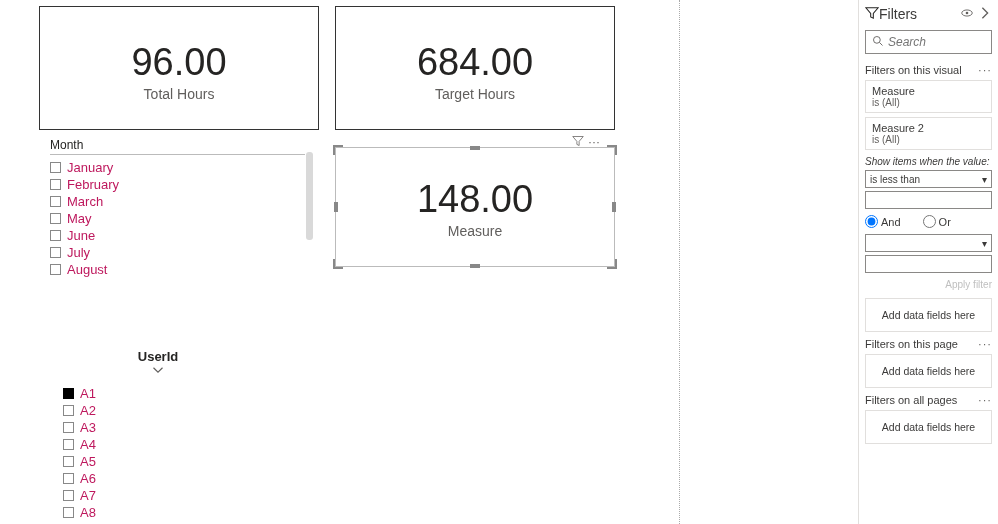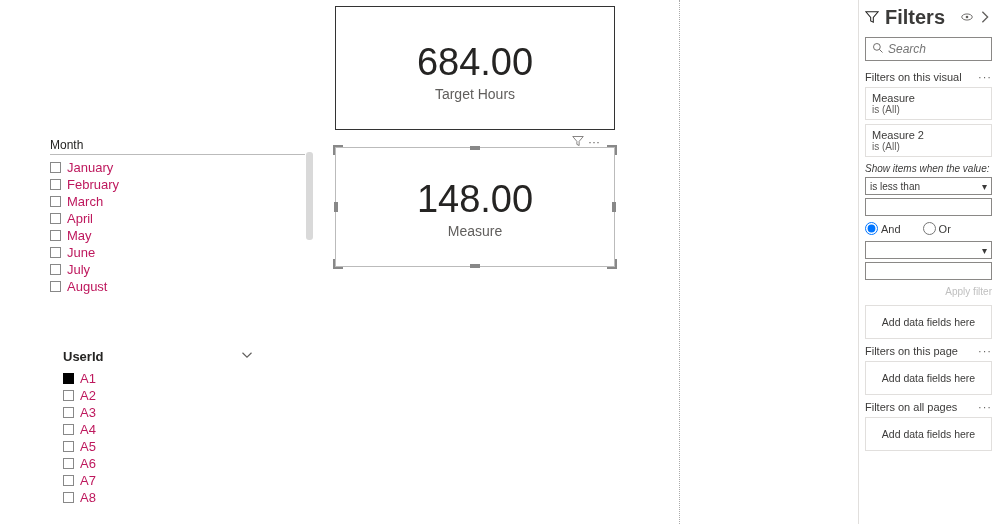--- a/index.html
+++ b/index.html
@@ -17,21 +17,21 @@
 .slicer-item { display:flex; align-items:center; font-size:13px; color:#be185d; padding:1px 0; cursor:pointer; }
 .slicer-item .cb { width:11px; height:11px; border:1px solid #888; margin-right:6px; background:#fff; }
 .slicer-item .cb.checked { background:#000; border-color:#000; }
 .scroll-thumb { position:absolute; width:7px; height:88px; background:#d9d9d9; border-radius:3px; }
 
 .visual-menu { position:absolute; display:flex; gap:4px; align-items:center; }
 .visual-menu svg { width:12px; height:12px; cursor:pointer; }
 
 .filters-pane { position:absolute; right:0; top:0; width:140px; height:524px; border-left:1px solid #e1dfdd; padding:0 6px 10px 6px; font-size:11px; color:#3b3a39; overflow:hidden; }
 .filters-head { display:flex; align-items:center; padding:6px 0 8px 0; }
-.filters-head .t { font-size:20px; font-weight:700; flex:1; margin-left:6px; }
+.filters-head .t { font-size:14px; font-weight:400; flex:1; }
 .filters-head svg { width:14px; height:14px; }
 .search-box { border:1px solid #8a8886; height:24px; display:flex; align-items:center; padding:0 6px; margin-bottom:10px; }
 .search-box input { border:none; outline:none; width:100%; font-size:12px; color:#605e5c;font-style:italic; }
 .section-head { display:flex; justify-content:space-between; align-items:center; margin:6px 0 4px 0; font-size:11px; }
 .section-head .dots { letter-spacing:1px; cursor:pointer; color:#605e5c; }
 .filter-card { border:1px solid #e1dfdd; padding:4px 6px; margin-bottom:4px; }
 .filter-card .fname { font-size:11px; }
 .filter-card .fstate { font-size:10px; color:#605e5c; }
 .cond-label { font-size:10px; margin:6px 0 3px 0;font-style:italic; }
 .dropdown { border:1px solid #8a8886; height:18px; font-size:10px; padding:0 4px; display:flex; align-items:center; justify-content:space-between; cursor:pointer; margin-bottom:3px; }
@@ -39,20 +39,24 @@
 .radios { display:flex; gap:22px; align-items:center; margin-bottom:6px; }
 .radios label { display:flex; align-items:center; gap:3px; font-size:11px; cursor:pointer; }
 .apply-row { text-align:right; font-size:10px; color:#bfbfbf; margin-bottom:8px; }
 .drop-zone { border:1px solid #e1dfdd; text-align:center; padding:10px 4px; font-size:10.5px; color:#3b3a39; margin-bottom:4px; }
 </style>
 </head>
 <body>
 
 <div class="canvas">
 
+  <div class="card" style="left:39px;top:6px;width:280px;height:124px;padding-top:34px;">
+    <div class="val">96.00</div>
+    <div class="lbl">Total Hours</div>
+  </div>
 
   <div class="card" style="left:335px;top:6px;width:280px;height:124px;padding-top:34px;">
     <div class="val">684.00</div>
     <div class="lbl">Target Hours</div>
   </div>
 
   <div class="visual-menu" style="left:572px;top:133px;">
     <span>
       <svg viewBox="0 0 16 16">
           <path d="M1 2h14l-5.5 6.5V14l-3-1.5V8.5z" fill="none" stroke="#605e5c" stroke-width="1"></path>
@@ -87,44 +91,40 @@
         <div class="slicer-item">
           <span class="cb"></span>
           <span>February</span>
         </div>
         <div class="slicer-item">
           <span class="cb"></span>
           <span>March</span>
         </div>
         <div class="slicer-item">
           <span class="cb"></span>
-          <span>April</span>
-        </div>
-        <div class="slicer-item">
-          <span class="cb"></span>
           <span>May</span>
         </div>
         <div class="slicer-item">
           <span class="cb"></span>
           <span>June</span>
         </div>
         <div class="slicer-item">
           <span class="cb"></span>
           <span>July</span>
         </div>
         <div class="slicer-item">
           <span class="cb"></span>
           <span>August</span>
         </div>
       </div>
   </div>
   <div class="scroll-thumb" style="left:306px;top:152px;"></div>
 
   <div class="slicer" style="left:63px;top:347px;width:190px;">
-    <div class="slicer-head" style="border-bottom:none;">
+    <div class="slicer-head" style="border-bottom:none;flex-direction:column;">
       <span style="font-weight:600;font-size:13px;">UserId</span>
       <span>
         <svg width="12" height="12" viewBox="0 0 16 16">
             <path d="M2 5l6 6 6-6" fill="none" stroke="#605e5c" stroke-width="1.5"></path>
           </svg>
       </span>
     </div>
     <div class="slicer-items" style="max-height:180px;" id="userid-items">
         <div class="slicer-item">
           <span class="cb checked"></span>

